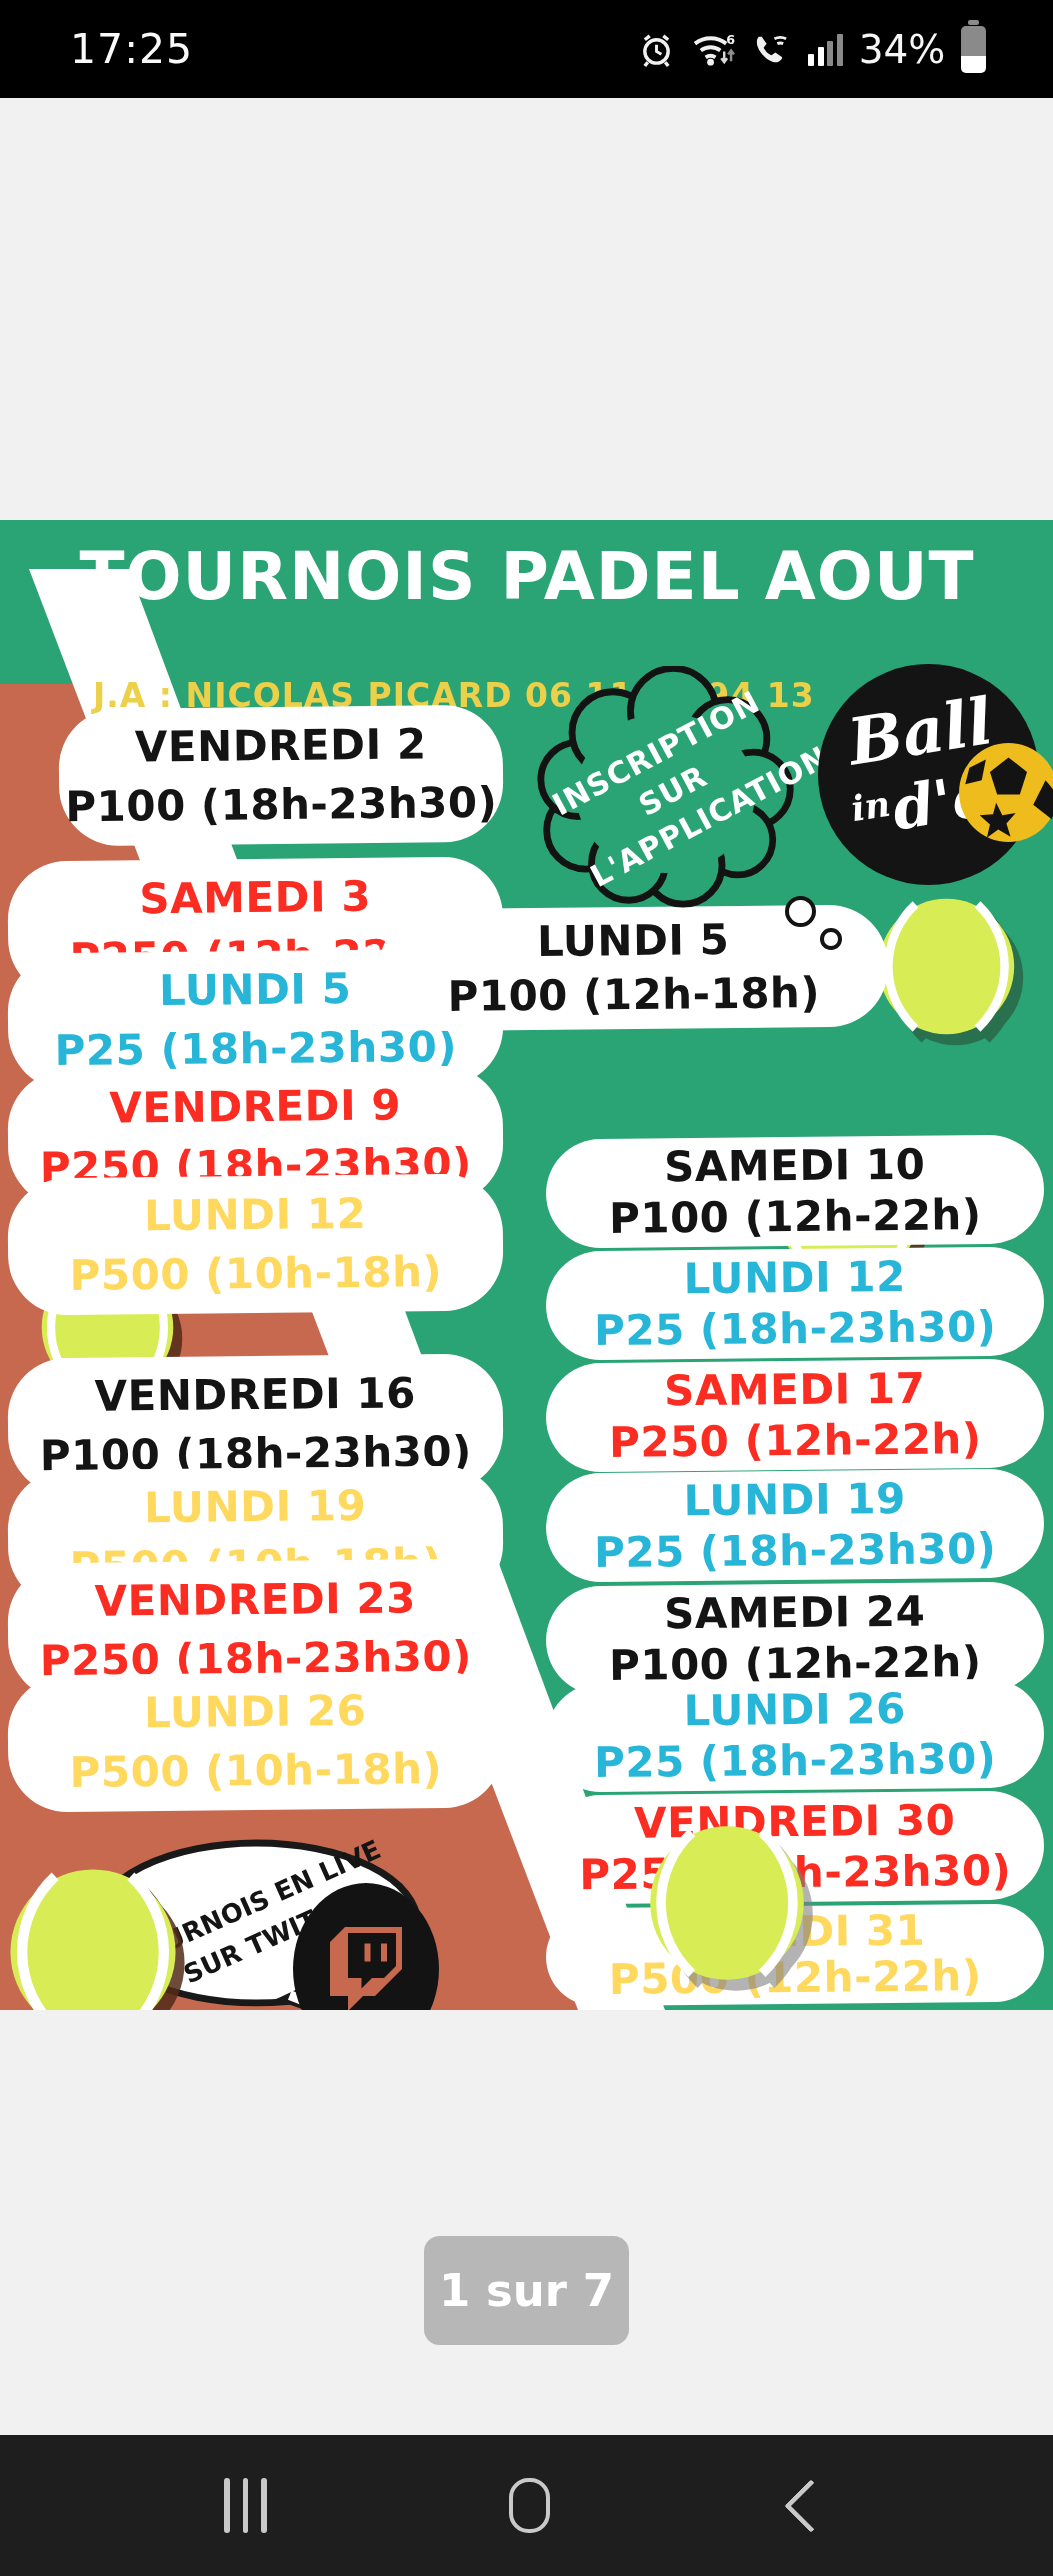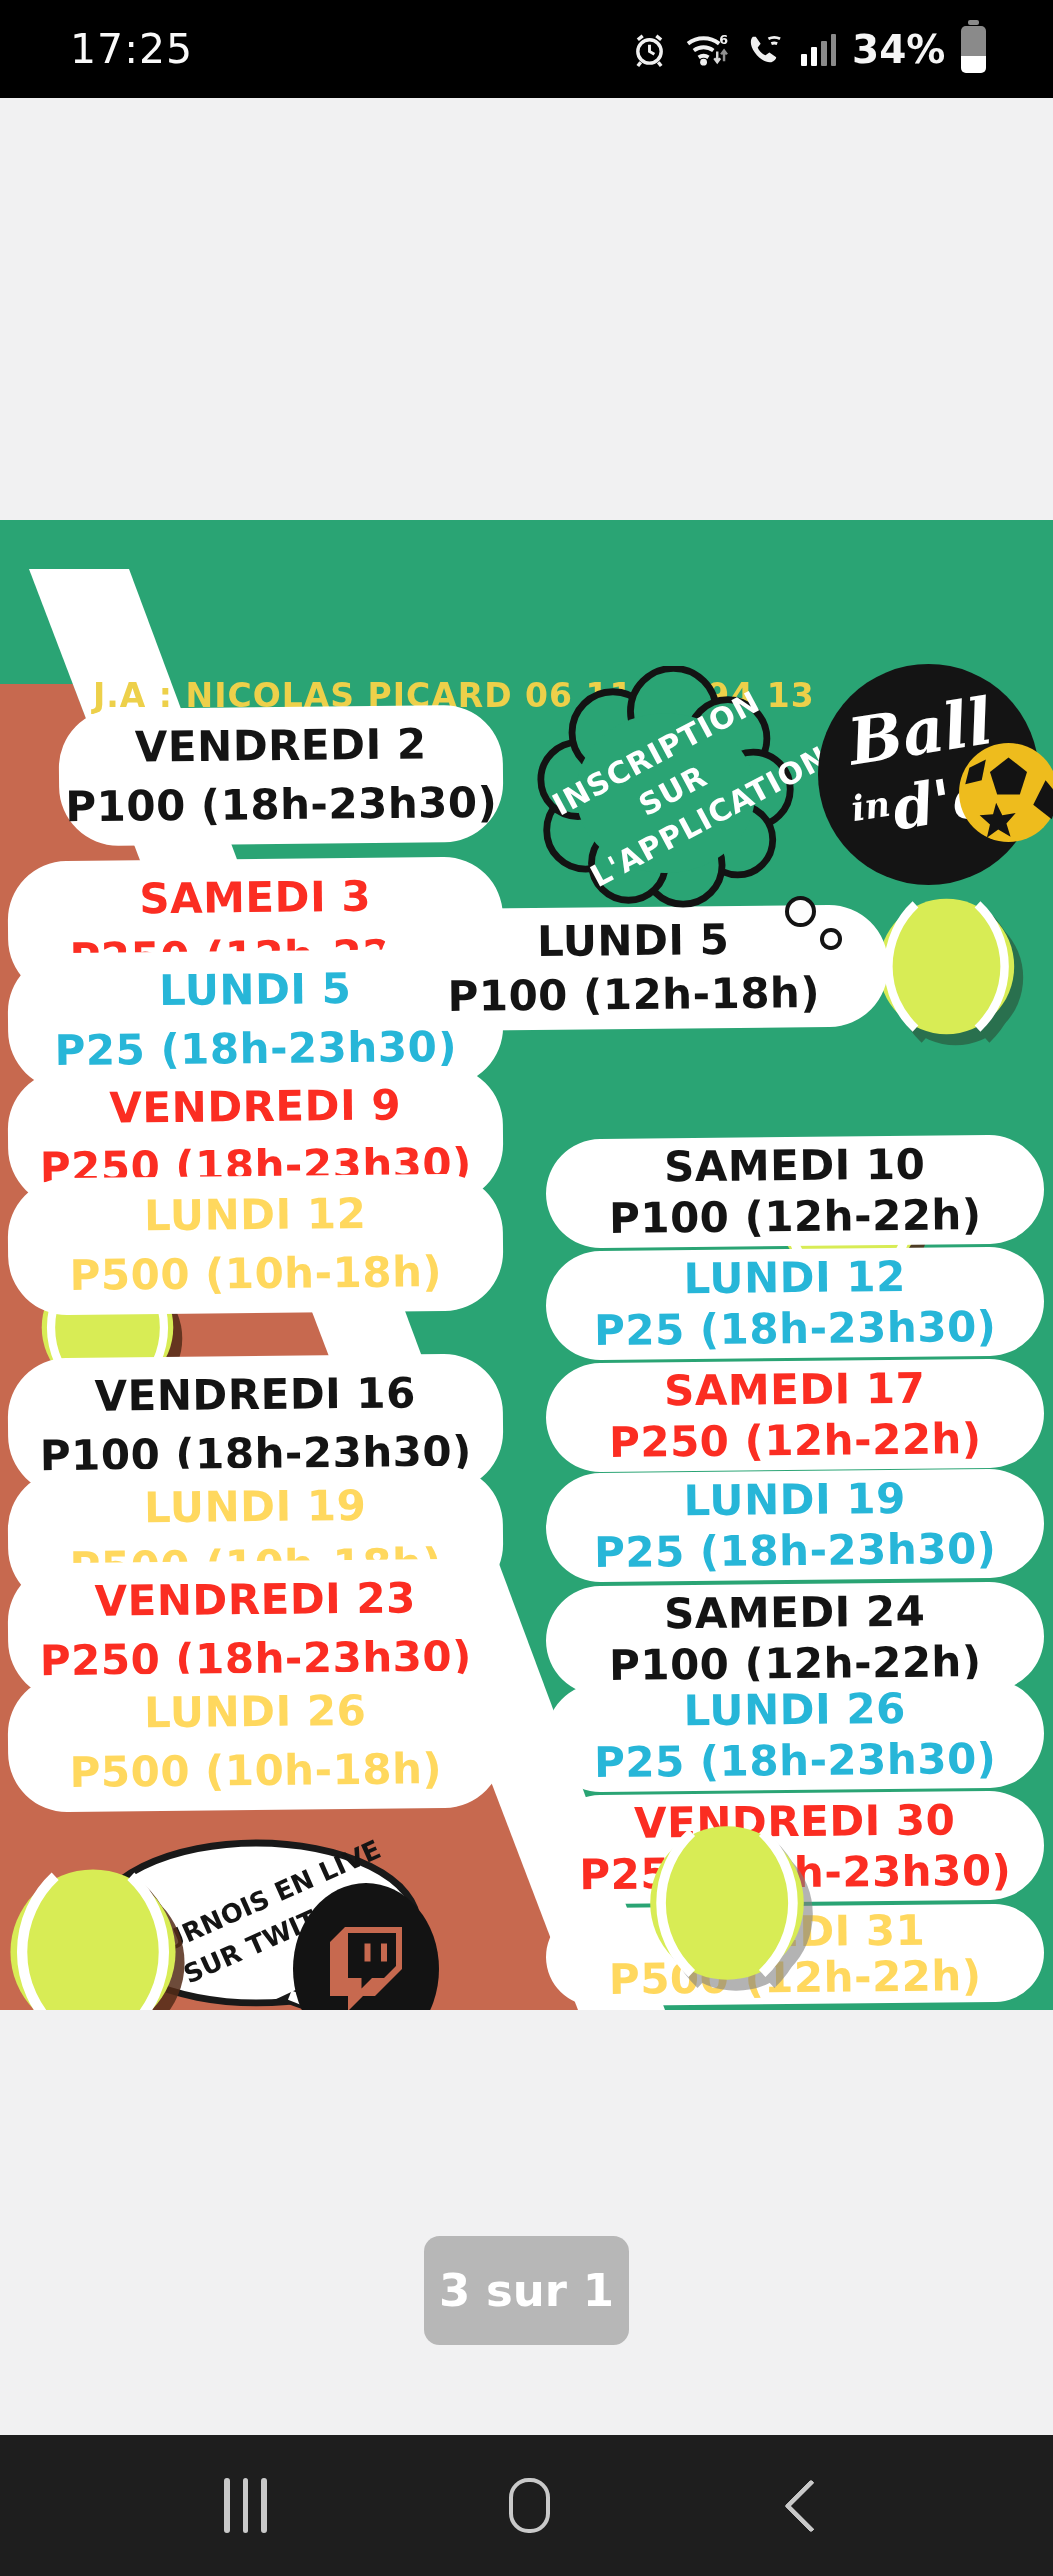--- a/index.html
+++ b/index.html
@@ -4,21 +4,21 @@
 <style>
   html,body{margin:0;padding:0;background:#000;}
   .screen{position:relative;width:1054px;height:2576px;background:#f1f1f2;overflow:hidden;
           font-family:"DejaVu Sans","Liberation Sans",sans-serif;}
   
   .status-bar{position:absolute;top:0;left:0;width:1054px;height:98px;background:#000;
               display:flex;align-items:center;justify-content:space-between;box-sizing:border-box;
               padding:0 68px 0 70px;}
   .sb-time{color:#fafafa;font-size:41px;font-weight:400;letter-spacing:1px;}
   .sb-right{display:flex;align-items:center;gap:15.6px;}
-  .sb-pct{color:#f5f5f5;font-size:39px;font-weight:700;}
+  .sb-pct{color:#f5f5f5;font-size:39px;font-weight:400;}
   .battery{width:25px;height:47px;border-radius:4.9px;background:linear-gradient(to top,#ffffff 36%,#8a8a8a 36%);position:relative;}
   .battery:before{content:"";position:absolute;top:-5.9px;left:6.8px;width:11.7px;height:4.9px;background:#8a8a8a;border-radius:2px;}
   .sigbars{display:flex;align-items:flex-end;gap:3.9px;height:33px;}
   .sigbars i{display:block;width:5.9px;border-radius:1px;}
   
   .poster{position:absolute;left:0;top:520px;width:1054px;height:1490px;background:#2aa474;overflow:hidden;}
   .clay{position:absolute;inset:0;background:#c7694f;
         clip-path:polygon(0 164px,73px 164px,580px 1490px,0 1490px);}
   .band{position:absolute;inset:0;background:#ffffff;
         clip-path:polygon(29px 49px,129px 49px,665px 1490px,578px 1490px);}
@@ -93,20 +93,21 @@
       </div>
       <div class="sb-pct">34%</div>
       <div class="battery"></div>
     </div>
   </div>
 
   <div class="poster">
     <div class="clay"></div>
     <div class="band"></div>
 
+    <div class="poster-title">TOURNOIS PADEL AOUT</div>
     <div class="poster-subtitle">J.A : NICOLAS PICARD 06 11 73 94 13</div>
 
     <div id="balls-back">
         <div class="ball-wrap" style="left: 876px; top: 376px; width: 141px; height: 141px; filter: drop-shadow(rgba(40, 70, 48, 0.55) 9.8px 11.7px 0px);"><svg width="100%" height="100%" viewBox="0 0 100 100">
   <circle cx="50" cy="50" r="48" fill="#d8ec55"></circle>
   <path d="M28 6 A60 60 0 0 0 28 94" fill="none" stroke="#ffffff" stroke-width="6"></path>
   <path d="M72 6 A60 60 0 0 1 72 94" fill="none" stroke="#ffffff" stroke-width="6"></path>
 </svg></div>
         <div class="ball-wrap" style="left: 775px; top: 616px; width: 148px; height: 148px; filter: drop-shadow(rgba(84, 44, 24, 0.85) 9.8px 11.7px 0px);"><svg width="100%" height="100%" viewBox="0 0 100 100">
   <circle cx="50" cy="50" r="48" fill="#d8ec55"></circle>
@@ -260,21 +261,21 @@
   <path d="M72 6 A60 60 0 0 1 72 94" fill="none" stroke="#ffffff" stroke-width="6"></path>
 </svg></div>
         <div class="ball-wrap" style="left: 647px; top: 1303px; width: 160px; height: 160px; filter: drop-shadow(rgba(128, 128, 128, 0.6) 9.8px 11.7px 0px);"><svg width="100%" height="100%" viewBox="0 0 100 100">
   <circle cx="50" cy="50" r="48" fill="#d8ec55"></circle>
   <path d="M28 6 A60 60 0 0 0 28 94" fill="none" stroke="#ffffff" stroke-width="6"></path>
   <path d="M72 6 A60 60 0 0 1 72 94" fill="none" stroke="#ffffff" stroke-width="6"></path>
 </svg></div>
       </div>
   </div>
 
-  <div class="page-badge">3 sur 1</div>
+  <div class="page-badge">1 sur 7</div>
 
   <div class="nav-bar">
     <div class="nav-recent">
         <i></i>
         <i></i>
         <i></i>
       </div>
     <div class="nav-home"></div>
     <div class="nav-back"></div>
   </div>

